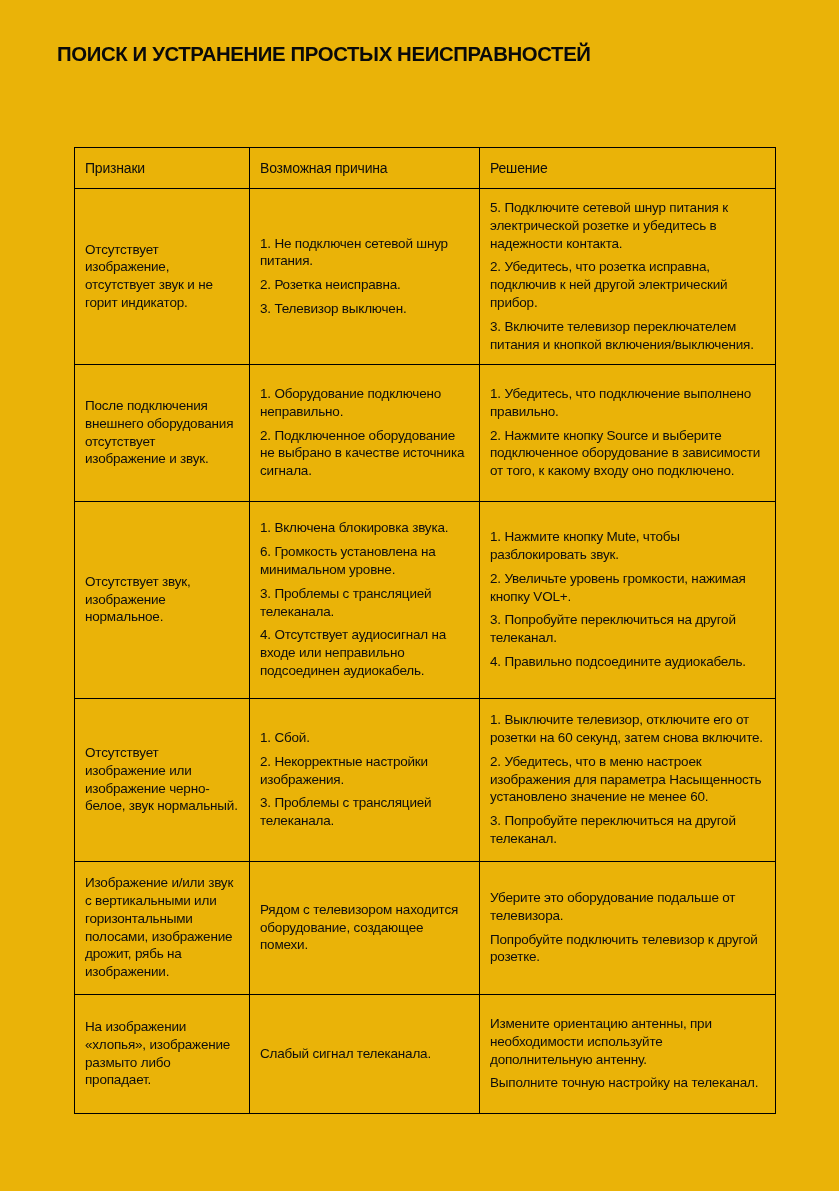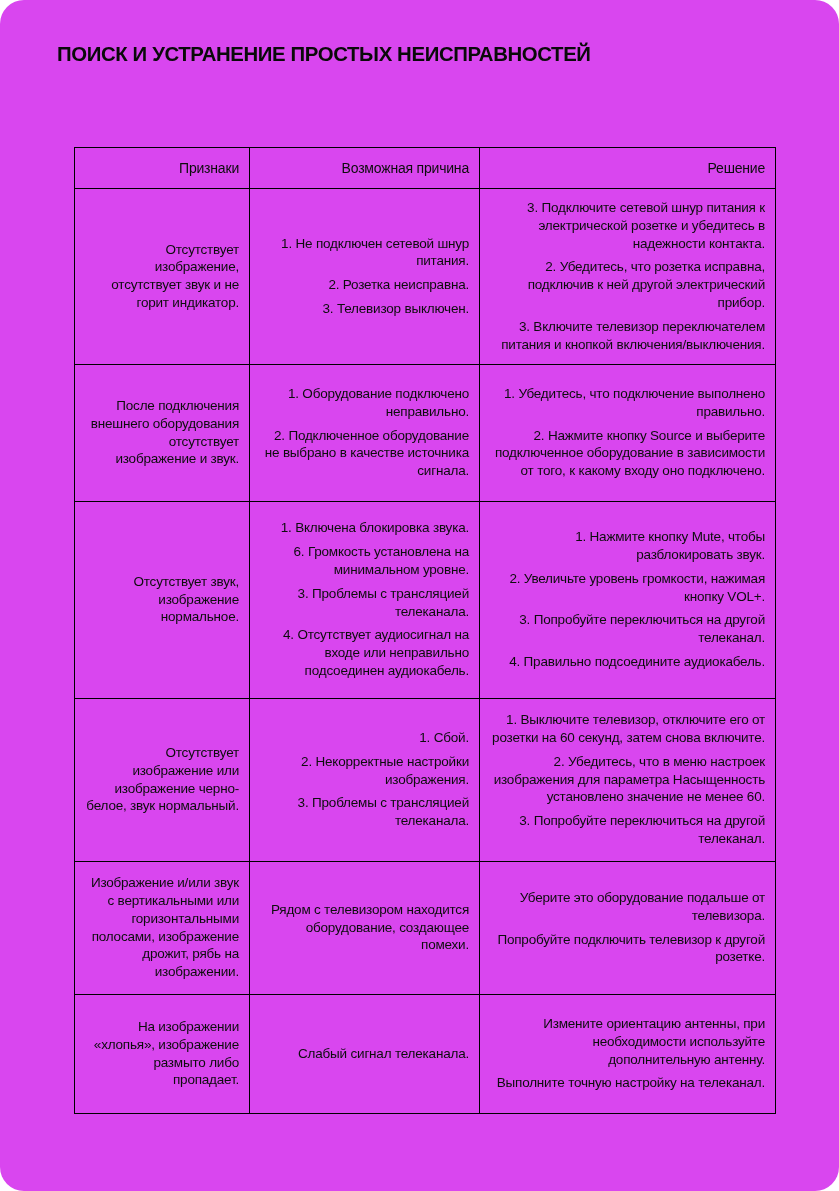--- a/index.html
+++ b/index.html
@@ -4,25 +4,24 @@
 <style>
   html, body {
     margin: 0;
     padding: 0;
     background: #ffffff;
   }
   .page {
     position: relative;
     width: 839px;
     height: 1191px;
-    background: #d946ef;
+    background: #eab308;
     color: #101010;
     font-family: "Liberation Sans", sans-serif;
     overflow: hidden;
-    border-radius: 24px;
   }
   .doc-title {
     position: absolute;
     left: 57px;
     top: 42px;
     margin: 0;
     font-size: 21px;
     font-weight: 700;
     letter-spacing: -0.4px;
     color: #0a0a0a;
@@ -52,21 +51,21 @@
     letter-spacing: -0.2px;
   }
   .trouble-table col.c1 { width: 175px; }
   .trouble-table col.c2 { width: 230px; }
   .trouble-table col.c3 { width: 296px; }
   .trouble-table th,
   .trouble-table td {
     border: 1.6px solid #000000;
     padding: 4px 10px;
     vertical-align: middle;
-    text-align: right;
+    text-align: left;
     color: #0d0d0d;
   }
   .trouble-table th {
     font-weight: 400;
     font-size: 14px;
     height: 30px;
     padding-top: 5px;
     padding-bottom: 5px;
   }
   .trouble-table td p {
@@ -104,21 +103,21 @@
         <tr>
           <td>
             <p>Отсутствует изображение, отсутствует звук и не горит индикатор.</p>
           </td>
           <td>
             <p>1. Не подключен сетевой шнур питания.</p>
             <p>2. Розетка неисправна.</p>
             <p>3. Телевизор выключен.</p>
           </td>
           <td>
-            <p>3. Подключите сетевой шнур питания к электрической розетке и убедитесь в надежности контакта.</p>
+            <p>5. Подключите сетевой шнур питания к электрической розетке и убедитесь в надежности контакта.</p>
             <p>2. Убедитесь, что розетка исправна, подключив к ней другой электрический прибор.</p>
             <p>3. Включите телевизор переключателем питания и кнопкой включения/выключения.</p>
           </td>
         </tr>
         <tr>
           <td>
             <p>После подключения внешнего оборудования отсутствует изображение и звук.</p>
           </td>
           <td>
             <p>1. Оборудование подключено неправильно.</p>

